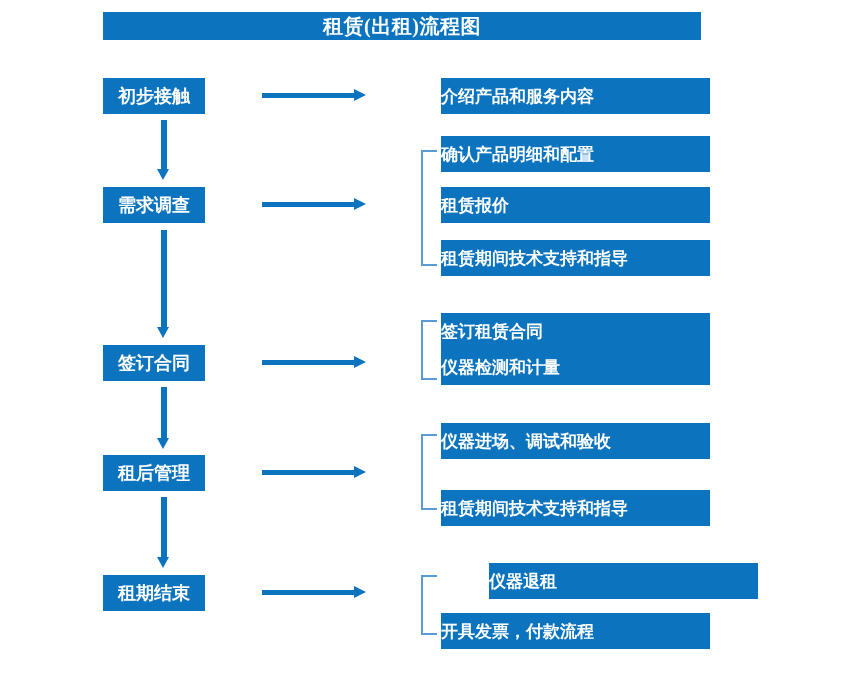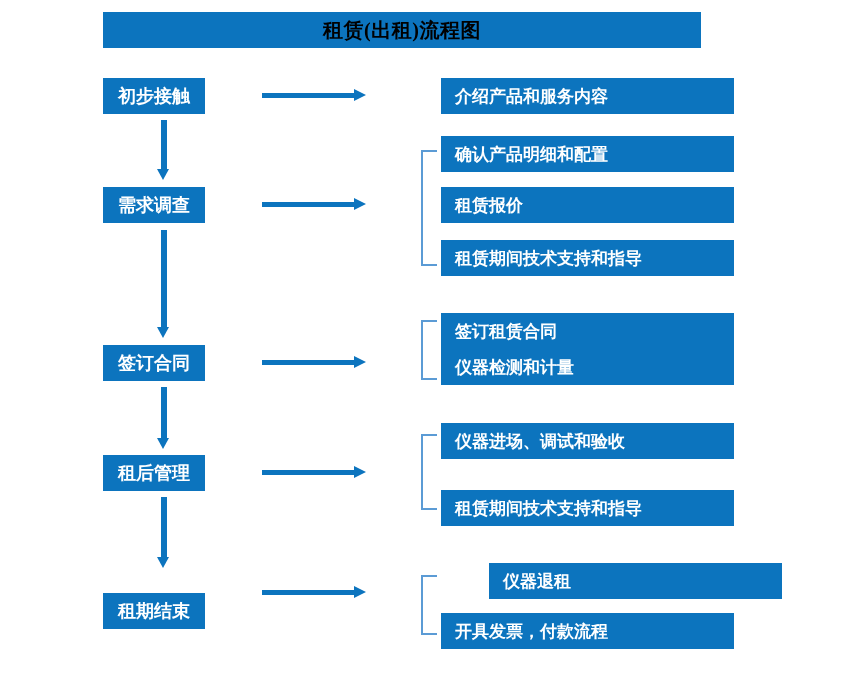--- a/index.html
+++ b/index.html
@@ -15,23 +15,23 @@
     width: 844px;
     height: 688px;
     background: #ffffff;
     overflow: hidden;
   }
   .title-bar {
     position: absolute;
     left: 103px;
     top: 12px;
     width: 598px;
-    height: 36px;
-    background: #0C74BE;
-    color: #000000;
+    height: 28px;
+    background: #0C74BE;
+    color: #ffffff;
     font-size: 20px;
     font-weight: bold;
     display: flex;
     align-items: center;
     justify-content: center;
     letter-spacing: 0.5px;
   }
   .node {
     position: absolute;
     background: #0C74BE;
@@ -43,24 +43,23 @@
   }
   .node.stage {
     left: 103px;
     width: 102px;
     height: 36px;
     justify-content: center;
     font-size: 18px;
   }
   .node.task {
     left: 441px;
-    width: 293px;
+    width: 269px;
     height: 36px;
     justify-content: flex-start;
-    padding-left: 14px;
     font-size: 17px;
   }
   
   .v-arrow {
     position: absolute;
     left: 157px;
     width: 13px;
   }
   .v-arrow .shaft {
     position: absolute;
@@ -123,21 +122,21 @@
   <div class="title-bar">租赁(出租)流程图</div>
 
   <div class="node stage" style="top:78px;">初步接触</div>
 
   <div class="node stage" style="top:345px;">签订合同</div>
 
   <div class="node stage" style="top:187px;">需求调查</div>
 
   <div class="node stage" style="top:455px;">租后管理</div>
 
-  <div class="node stage" style="top:593px;">租期结束</div>
+  <div class="node stage" style="top:575px;">租期结束</div>
 
   <div class="v-arrow" style="top:120px; height:60px;">
     <div class="shaft" style="height:49px;"></div>
     <div class="head"></div>
   </div>
 
   <div class="v-arrow" style="top:230px; height:108px;">
     <div class="shaft" style="height:97px;"></div>
     <div class="head"></div>
   </div>

